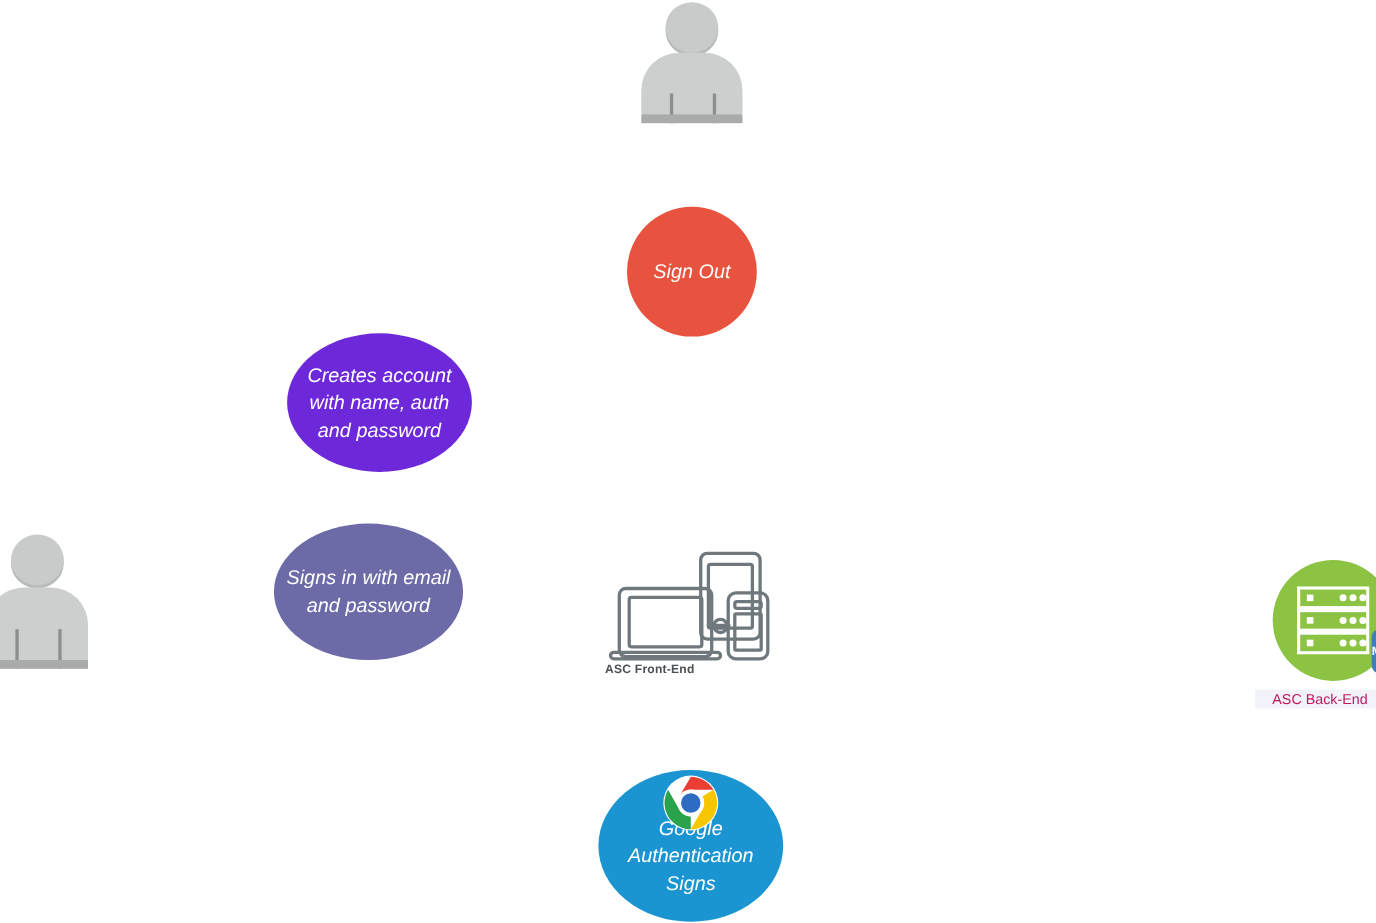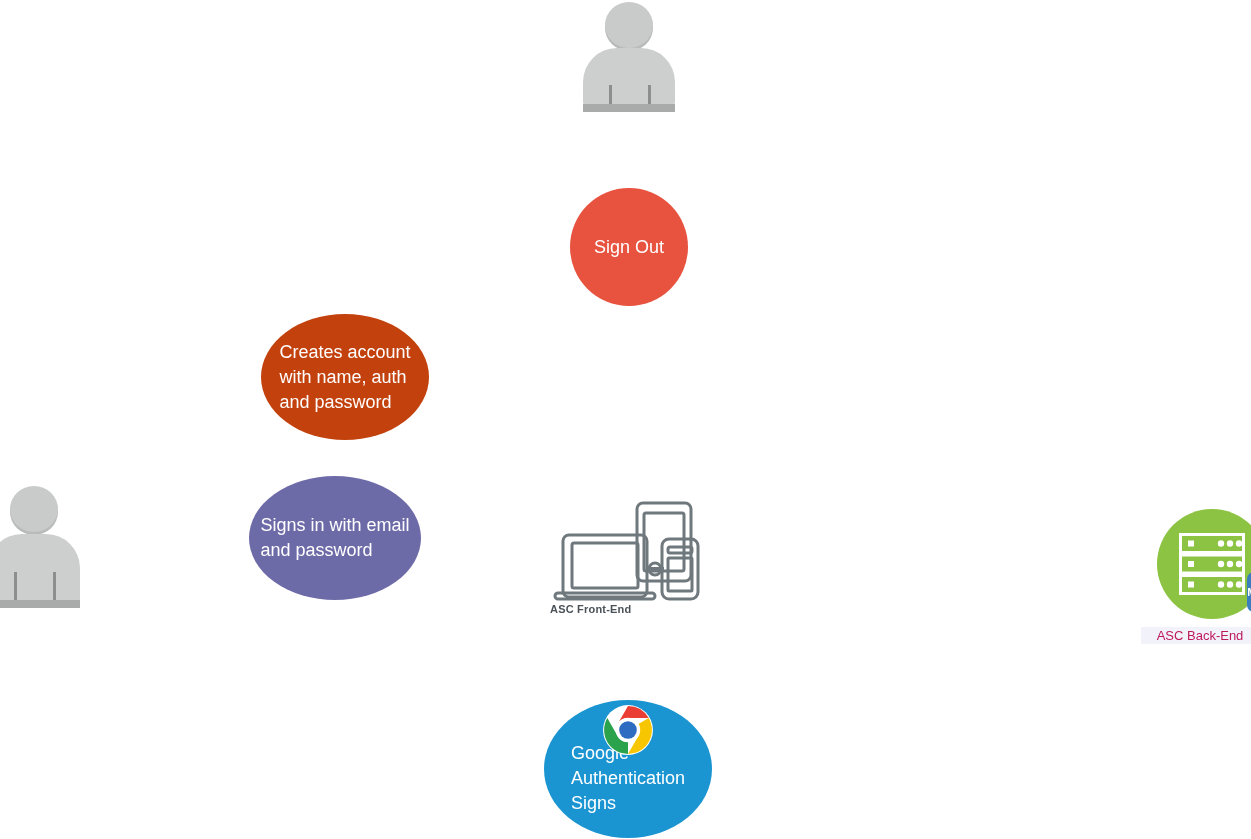--- a/index.html
+++ b/index.html
@@ -40,25 +40,27 @@
     position: absolute;
     background: #a9abab;
   }
 
   
   .bubble {
     position: absolute;
     display: flex;
     align-items: center;
     justify-content: center;
+    text-align: center;
     border-radius: 50%;
     color: #ffffff;
     font-size: 18px;
     line-height: 25px;
     box-sizing: border-box;
+    font-style: italic;
   }
   .bubble .label { display: block; padding: 0 6px; }
   .bubble.with-logo { align-items: flex-end; padding-bottom: 22px; }
 
   
   .chrome-logo {
     position: absolute;
     left: 50%;
     top: 4px;
     transform: translateX(-50%);
@@ -136,21 +138,21 @@
     <div class="body" style="left:0px; top:48px; width:92px; height:57px;"></div>
     <div class="leg" style="left:26px; top:85px; height:27px;"></div>
     <div class="leg" style="left:65px; top:85px; height:27px;"></div>
     <div class="base" style="left:0px; top:104px; width:92px; height:8px;"></div>
   </div>
 
   <div class="bubble" style="left:570px; top:188px; width:118px; height:118px; background:#e8533f;">
     <span class="label">Sign Out</span>
   </div>
 
-  <div class="bubble" style="left:261px; top:314px; width:168px; height:126px; background:#c2410c;">
+  <div class="bubble" style="left:261px; top:303px; width:168px; height:126px; background:#6d28d9;">
     <span class="label">
       <span>Creates account</span><br>
       <span>with name, auth</span><br>
       <span>and password</span>
     </span>
   </div>
 
   <div class="bubble" style="left:249px; top:476px; width:172px; height:124px; background:#6d6aa8;">
     <span class="label">
       <span>Signs in with email</span><br>

